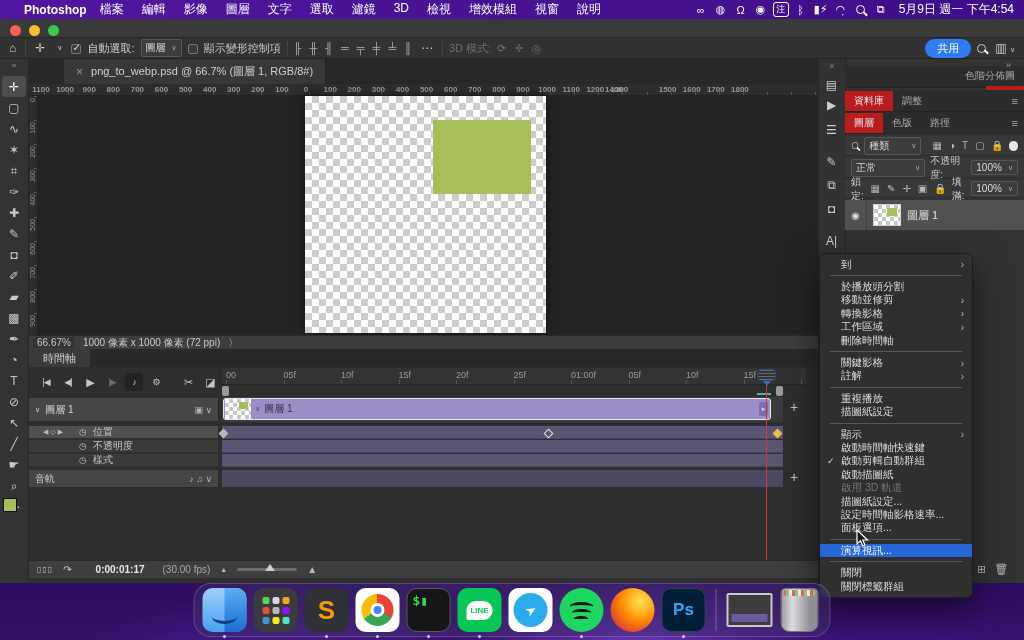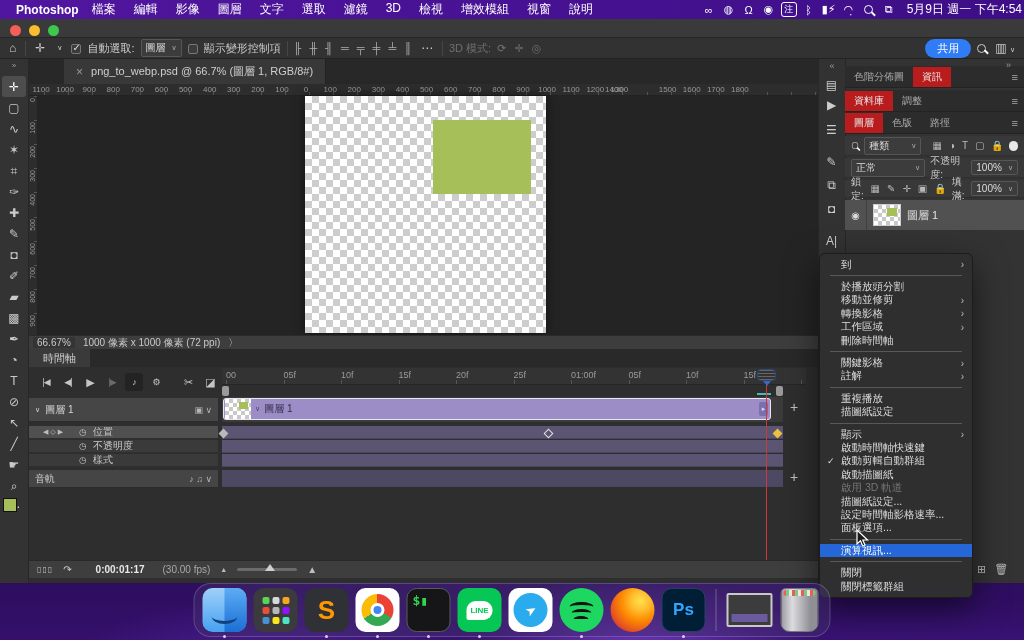--- a/index.html
+++ b/index.html
@@ -7,21 +7,21 @@
   .screen{position:relative;width:1024px;height:640px;overflow:hidden;background:#12052b;}
   .ab{position:absolute;}
   
   .desktop{position:absolute;inset:0;background:
     radial-gradient(260px 110px at 62% 102%, rgba(156,84,255,.55), transparent 70%),
     radial-gradient(340px 140px at 28% 108%, rgba(122,62,224,.45), transparent 70%),
     radial-gradient(560px 220px at 88% 118%, rgba(94,42,196,.5), transparent 70%),
     linear-gradient(180deg,#140530 0%,#1d0841 70%,#34106b 100%);}
   
   .menubar{position:absolute;left:0;top:0;width:1024px;height:19px;background:linear-gradient(90deg,#51169f,#3d0e87);
-    display:flex;align-items:center;color:#fff;font-size:12px;padding:0 2px;z-index:40;}
+    display:flex;align-items:center;color:#fff;font-size:12px;padding:0 10px;z-index:40;}
   .apple{font-size:13px;margin:0 6px 0 8px;}
   .appname{font-weight:bold;margin-right:4px;}
   .menus{display:flex;}
   .menus span{padding:0 9px;white-space:nowrap;}
   .mb-right{margin-left:auto;display:flex;align-items:center;gap:4px;}
   .mbi{display:inline-flex;align-items:center;justify-content:center;min-width:16px;height:15px;font-size:11px;color:#fff;}
   .mbi.boxed{border:1px solid #fff;border-radius:3px;font-size:9px;width:15px;}
   .clock{margin-left:6px;white-space:nowrap;font-size:12px;}
   .css-search{display:inline-block;width:9px;height:9px;border:1.5px solid #fff;border-radius:50%;position:relative;}
   .css-search:after{content:"";position:absolute;width:5px;height:1.5px;background:#fff;transform:rotate(45deg);right:-4px;bottom:-1px;}
@@ -55,21 +55,21 @@
   .sw-fg{position:absolute;left:0;top:0;width:14px;height:14px;border:1px solid #111;z-index:2;}
   .sw-bg{position:absolute;right:0;bottom:0;width:14px;height:14px;border:1px solid #111;background:#fff;}
   .tb-btn{position:absolute;left:6px;width:16px;height:14px;border:1px solid #8a8a8a;border-radius:2px;}
   
   .tabbar{position:absolute;left:29px;top:59px;width:789px;height:25px;background:#282828;z-index:2;}
   .doctab{position:absolute;left:64px;top:59px;height:25px;background:#383838;color:#cfcfcf;font-size:11px;
     display:flex;align-items:center;padding:0 12px;gap:8px;z-index:3;border-right:1px solid #222;}
   .doctab .x{color:#9a9a9a;font-size:12px;}
   .ruler-top{position:absolute;left:29px;top:84px;width:789px;height:12px;background:#2d2d2d;border-bottom:1px solid #222;z-index:2;overflow:hidden;
     background-image:repeating-linear-gradient(90deg,#555 0 1px,transparent 1px 24.1px);background-position:15px 8px;background-size:100% 4px;background-repeat:no-repeat;}
-  .ruler-top span{position:absolute;top:1px;font-size:8px;color:#999;width:22px;text-align:center;}
+  .ruler-top span{position:absolute;top:1px;font-size:8px;color:#999;width:22px;text-align:center;font-weight:bold;}
   .ruler-left{position:absolute;left:29px;top:96px;width:9px;height:239px;background:#2d2d2d;border-right:1px solid #222;z-index:2;overflow:hidden;
     background-image:repeating-linear-gradient(180deg,#555 0 1px,transparent 1px 24.1px);background-position:5px 0;background-size:4px 100%;background-repeat:no-repeat;}
   .ruler-left span{position:absolute;left:0px;font-size:7px;color:#999;writing-mode:vertical-rl;transform:rotate(180deg);}
   .canvas{position:absolute;left:38px;top:96px;width:780px;height:239px;background:#242424;z-index:1;}
   .doc{position:absolute;left:305px;top:96px;width:241px;height:237px;z-index:2;box-shadow:0 0 10px rgba(0,0,0,.55);
     background-image:conic-gradient(#cdcdcd 25%,#fff 0 50%,#cdcdcd 0 75%,#fff 0);background-size:14px 14px;}
   .green-rect{position:absolute;left:433px;top:120px;width:98px;height:74px;z-index:3;}
   .statusbar{position:absolute;left:29px;top:335px;width:789px;height:14px;background:#3d3d3d;border-top:1px solid #2a2a2a;
     display:flex;align-items:center;color:#c9c9c9;font-size:10px;z-index:2;padding-left:4px;gap:8px;}
   .statusbar .zf{background:#343434;padding:0 4px;}
@@ -458,21 +458,21 @@
     <span class="tri bigt">▲</span>
   </div>
 
   <div class="rstrip">
     <div class="hdr">«</div>
   </div>
   <div id="rsicons"></div>
   <div class="panels"></div>
   <div class="pexp">»</div>
   <div id="ptabs">
-      <div class="ptabrow" style="top: 66px;">
+      <div class="ptabrow" style="top: 66px; flex-direction: column;">
         <span class="ptab">色階分佈圖</span>
         <span class="ptab on">資訊</span>
         <span class="pmenu">≡</span>
       </div>
       <div class="ptabrow" style="top: 90px;">
         <span class="ptab on">資料庫</span>
         <span class="ptab">調整</span>
         <span class="pmenu">≡</span>
       </div>
       <div class="ptabrow" style="top: 112px;">

